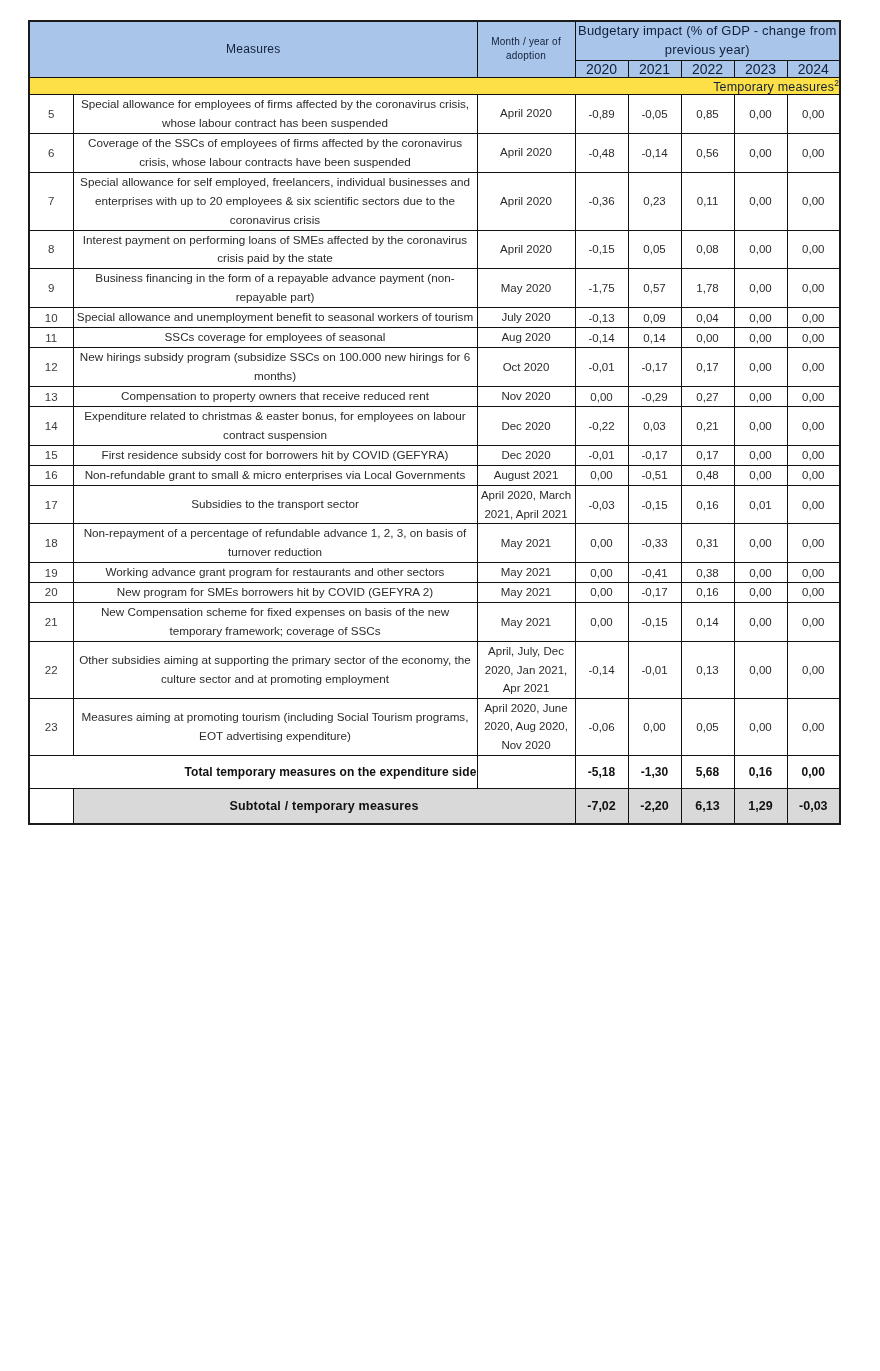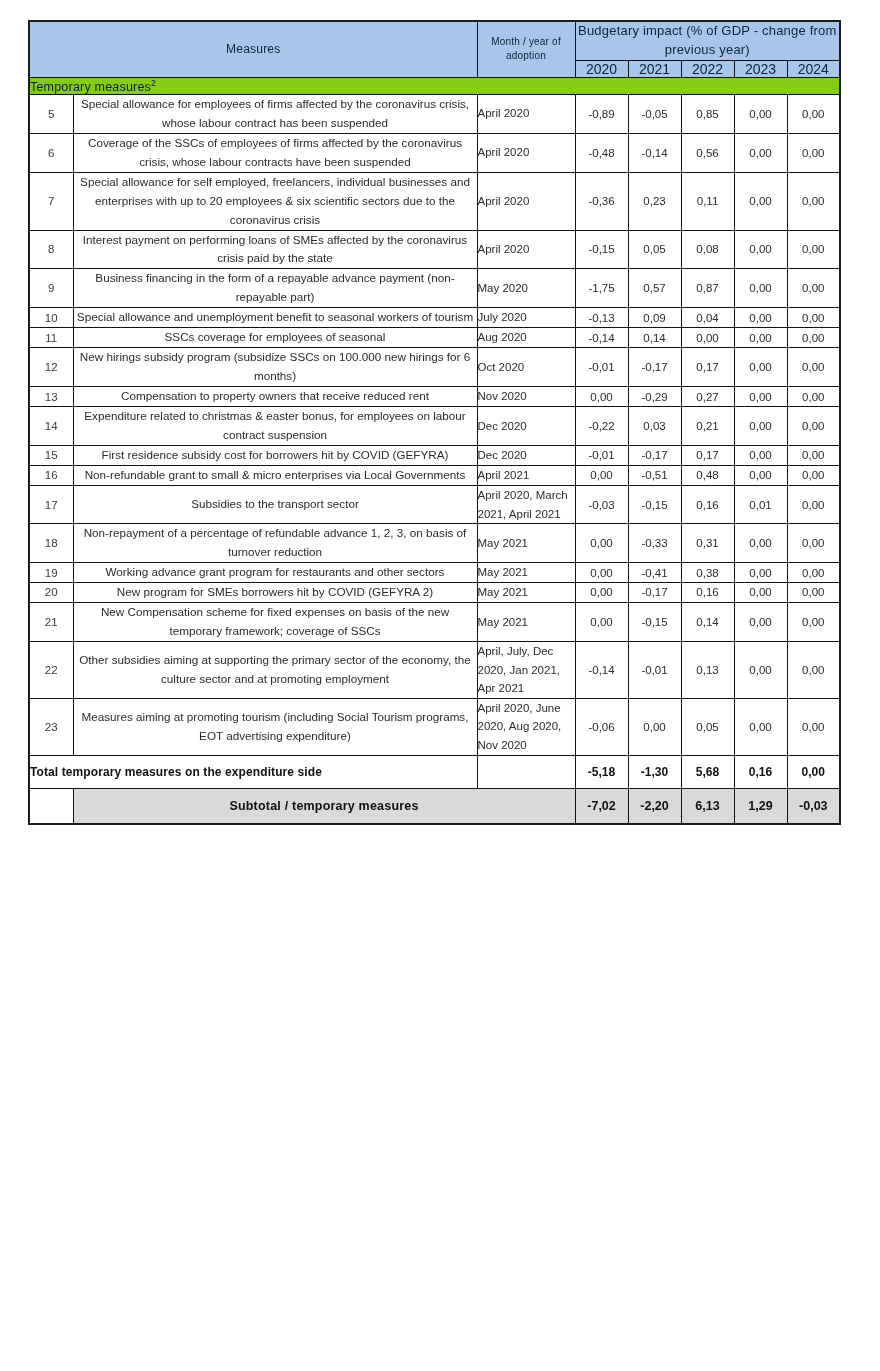--- a/index.html
+++ b/index.html
@@ -55,22 +55,22 @@
   .hdr-budget   { font-size: 13px; padding: 5px 6px 3px 6px; }
   .hdr-year {
     background: #a9c5ea;
     text-align: center;
     font-weight: bold;
     font-size: 14px;
     color: #10203a;
     padding: 3px 0 4px 0;
   }
   .band {
-    background: #84cc16;
-    text-align: left;
+    background: #fde047;
+    text-align: right;
     font-weight: bold;
     font-size: 12.5px;
     color: #10203a;
     padding: 7px 0;
     letter-spacing: 0.2px;
     margin-top: 28px;
   }
   .band sup { font-size: 8.5px; vertical-align: super; }
 
   
@@ -80,40 +80,41 @@
     color: #3a3a3a;
   }
   td.measure {
     text-align: center;
     font-size: 11.7px;
     line-height: 1.62;
     color: #2b2b2b;
     padding: 5px 6px 5px 7px;
   }
   td.month {
+    text-align: center;
     font-size: 11.5px;
     line-height: 1.62;
     color: #2b2b2b;
     padding: 5px 2px;
   }
   td.val {
     text-align: center;
     font-size: 11.5px;
     color: #2b2b2b;
   }
 
   
   tr.total td {
     font-weight: bold;
     font-size: 12px;
     color: #111;
     padding: 9px 0;
   }
   td.total-label {
-    text-align: left;
+    text-align: right;
     letter-spacing: 0.1px;
     margin-left: 16px;
   }
   tr.subtotal td {
     background: #d9d9d9;
     font-weight: bold;
     font-size: 12.5px;
     color: #111;
     padding: 10px 0;
   }
@@ -193,21 +194,21 @@
           <td class="val">0,08</td>
           <td class="val">0,00</td>
           <td class="val">0,00</td>
         </tr>
         <tr>
           <td class="rownum">9</td>
           <td class="measure">Business financing in the form of a repayable advance payment (non-repayable part)</td>
           <td class="month">May 2020</td>
           <td class="val">-1,75</td>
           <td class="val">0,57</td>
-          <td class="val">0,87</td>
+          <td class="val">1,78</td>
           <td class="val">0,00</td>
           <td class="val">0,00</td>
         </tr>
         <tr>
           <td class="rownum">10</td>
           <td class="measure">Special allowance and unemployment benefit to seasonal workers of tourism</td>
           <td class="month">July 2020</td>
           <td class="val">-0,13</td>
           <td class="val">0,09</td>
           <td class="val">0,04</td>
@@ -260,21 +261,21 @@
           <td class="month">Dec 2020</td>
           <td class="val">-0,01</td>
           <td class="val">-0,17</td>
           <td class="val">0,17</td>
           <td class="val">0,00</td>
           <td class="val">0,00</td>
         </tr>
         <tr>
           <td class="rownum">16</td>
           <td class="measure">Non-refundable grant to small &amp; micro enterprises via Local Governments</td>
-          <td class="month">April 2021</td>
+          <td class="month">August 2021</td>
           <td class="val">0,00</td>
           <td class="val">-0,51</td>
           <td class="val">0,48</td>
           <td class="val">0,00</td>
           <td class="val">0,00</td>
         </tr>
         <tr>
           <td class="rownum">17</td>
           <td class="measure">Subsidies to the transport sector</td>
           <td class="month">April 2020, March 2021, April 2021</td>

